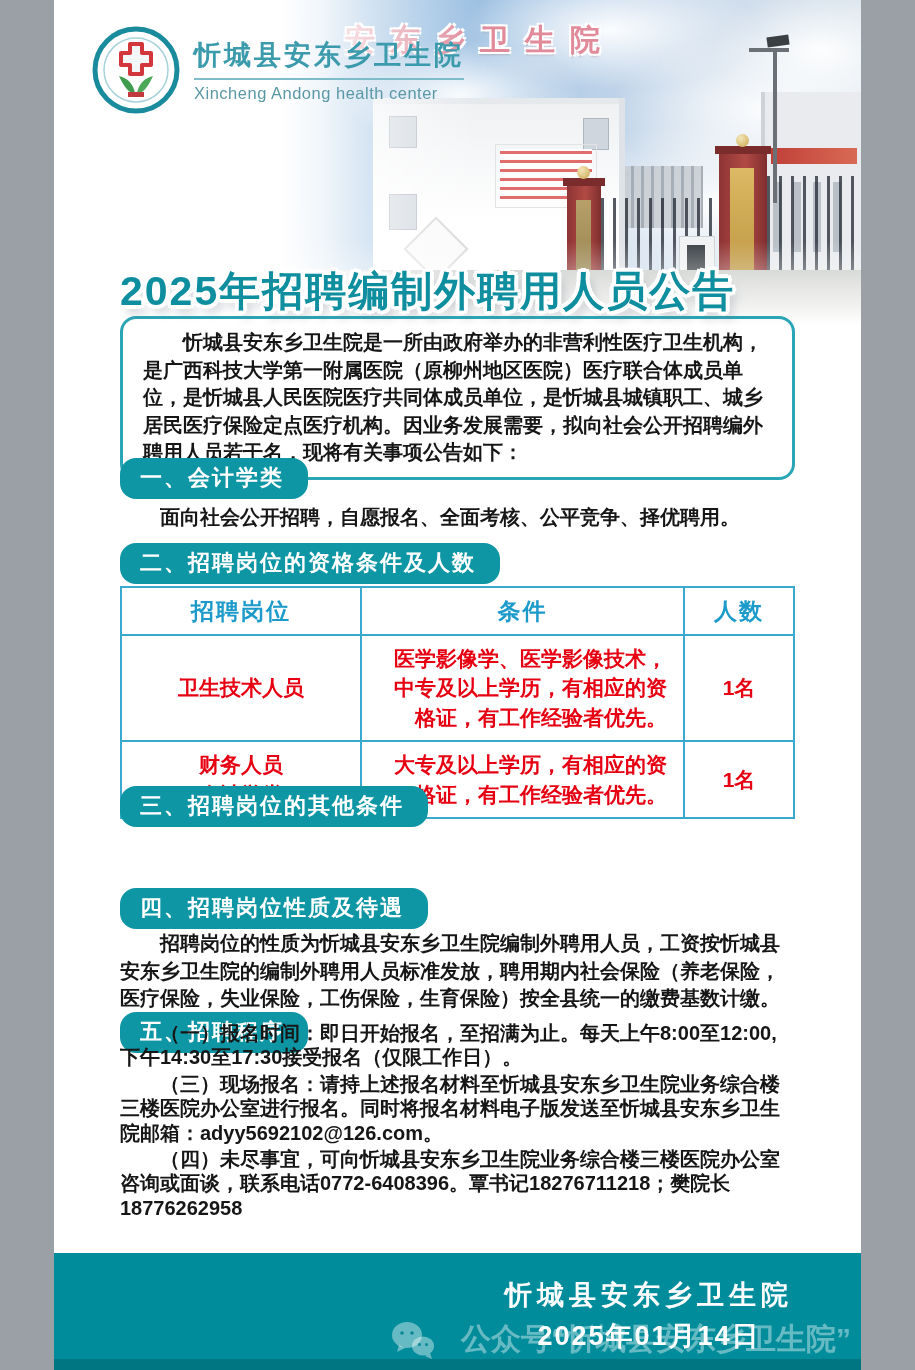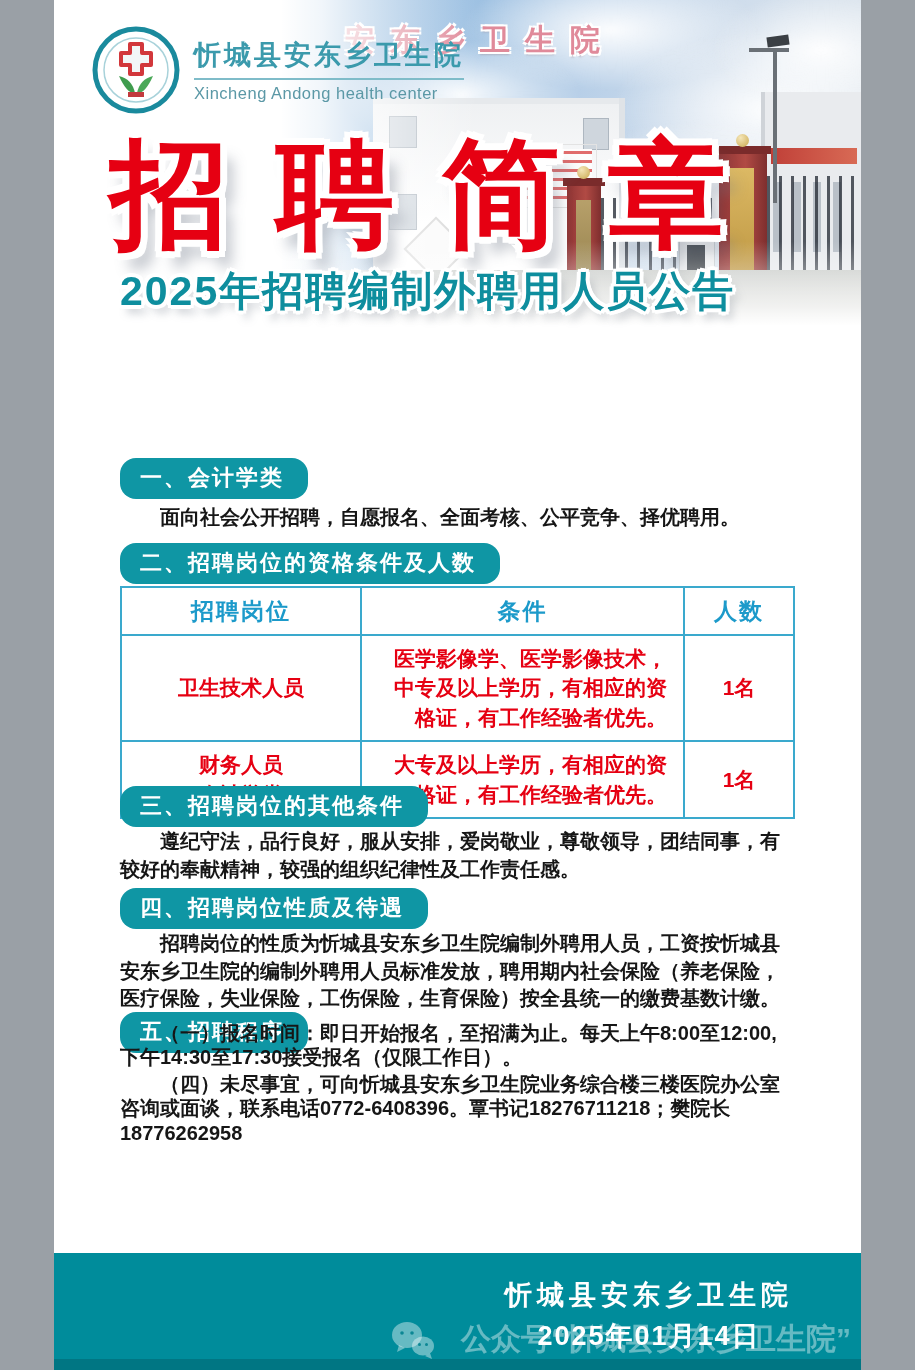--- a/index.html
+++ b/index.html
@@ -147,23 +147,23 @@
       <path d="M27 50 q8 18 16 17 q-3 -14 -16 -17z" fill="#3f9c4e"></path>
       <path d="M61 50 q-8 18 -16 17 q3 -14 16 -17z" fill="#4aa858"></path>
       <path d="M36 66 h16 v5 h-16z" fill="#c2393d"></path>
     </svg>
     <div>
       <div class="brand-cn">忻城县安东乡卫生院</div>
       <div class="brand-en">Xincheng Andong health center</div>
     </div>
   </div>
 
-  <div class="title">招聘简章</div>
   <div class="subtitle">2025年招聘编制外聘用人员公告</div>
 
+  <div class="abs intro">忻城县安东乡卫生院是一所由政府举办的非营利性医疗卫生机构，是广西科技大学第一附属医院（原柳州地区医院）医疗联合体成员单位，是忻城县人民医院医疗共同体成员单位，是忻城县城镇职工、城乡居民医疗保险定点医疗机构。因业务发展需要，拟向社会公开招聘编外聘用人员若干名，现将有关事项公告如下：</div>
 
   <div class="abs" id="s1-badge">
     <span class="badge">一、会计学类</span>
   </div>
   <p class="abs para" id="s1-text">面向社会公开招聘，自愿报名、全面考核、公平竞争、择优聘用。</p>
 
   <div class="abs" id="s2-badge">
     <span class="badge">二、招聘岗位的资格条件及人数</span>
   </div>
   <div class="abs" id="rec-table">
@@ -192,32 +192,32 @@
           <td class="req-cell">大专及以上学历，有相应的资格证，有工作经验者优先。</td>
           <td class="num-cell">1名</td>
         </tr>
       </tbody>
     </table>
   </div>
 
   <div class="abs" id="s3-badge">
     <span class="badge">三、招聘岗位的其他条件</span>
   </div>
-  <p class="abs para" id="s3-text">遵纪守法，品行良好，服从安排，爱岗敬业，尊敬领导，团结同事，有较好的奉献精神，较强的组织纪律性及工作责任感。</p>
 
   <div class="abs" id="s4-badge">
     <span class="badge">四、招聘岗位性质及待遇</span>
   </div>
   <p class="abs para" id="s4-text">招聘岗位的性质为忻城县安东乡卫生院编制外聘用人员，工资按忻城县安东乡卫生院的编制外聘用人员标准发放，聘用期内社会保险（养老保险，医疗保险，失业保险，工伤保险，生育保险）按全县统一的缴费基数计缴。</p>
 
   <div class="abs" id="s5-badge">
     <span class="badge">五、招聘程序</span>
   </div>
   <div class="abs" id="s5-text">
     <p class="para">（一）报名时间：即日开始报名，至招满为止。每天上午8:00至12:00,下午14:30至17:30接受报名（仅限工作日）。</p>
+    <p class="para">（三）现场报名：请持上述报名材料至忻城县安东乡卫生院业务综合楼三楼医院办公室进行报名。同时将报名材料电子版发送至忻城县安东乡卫生院邮箱：adyy5692102@126.com。</p>
     <p class="para">（四）未尽事宜，可向忻城县安东乡卫生院业务综合楼三楼医院办公室咨询或面谈，联系电话0772-6408396。覃书记18276711218；樊院长18776262958</p>
   </div>
 
   <div class="footer">
     <div class="footer-info">
       <div class="footer-org">忻城县安东乡卫生院</div>
       <div class="footer-date">2025年01月14日</div>
     </div>
     <div class="watermark">
       <svg width="46" height="40" viewBox="0 0 46 40">

